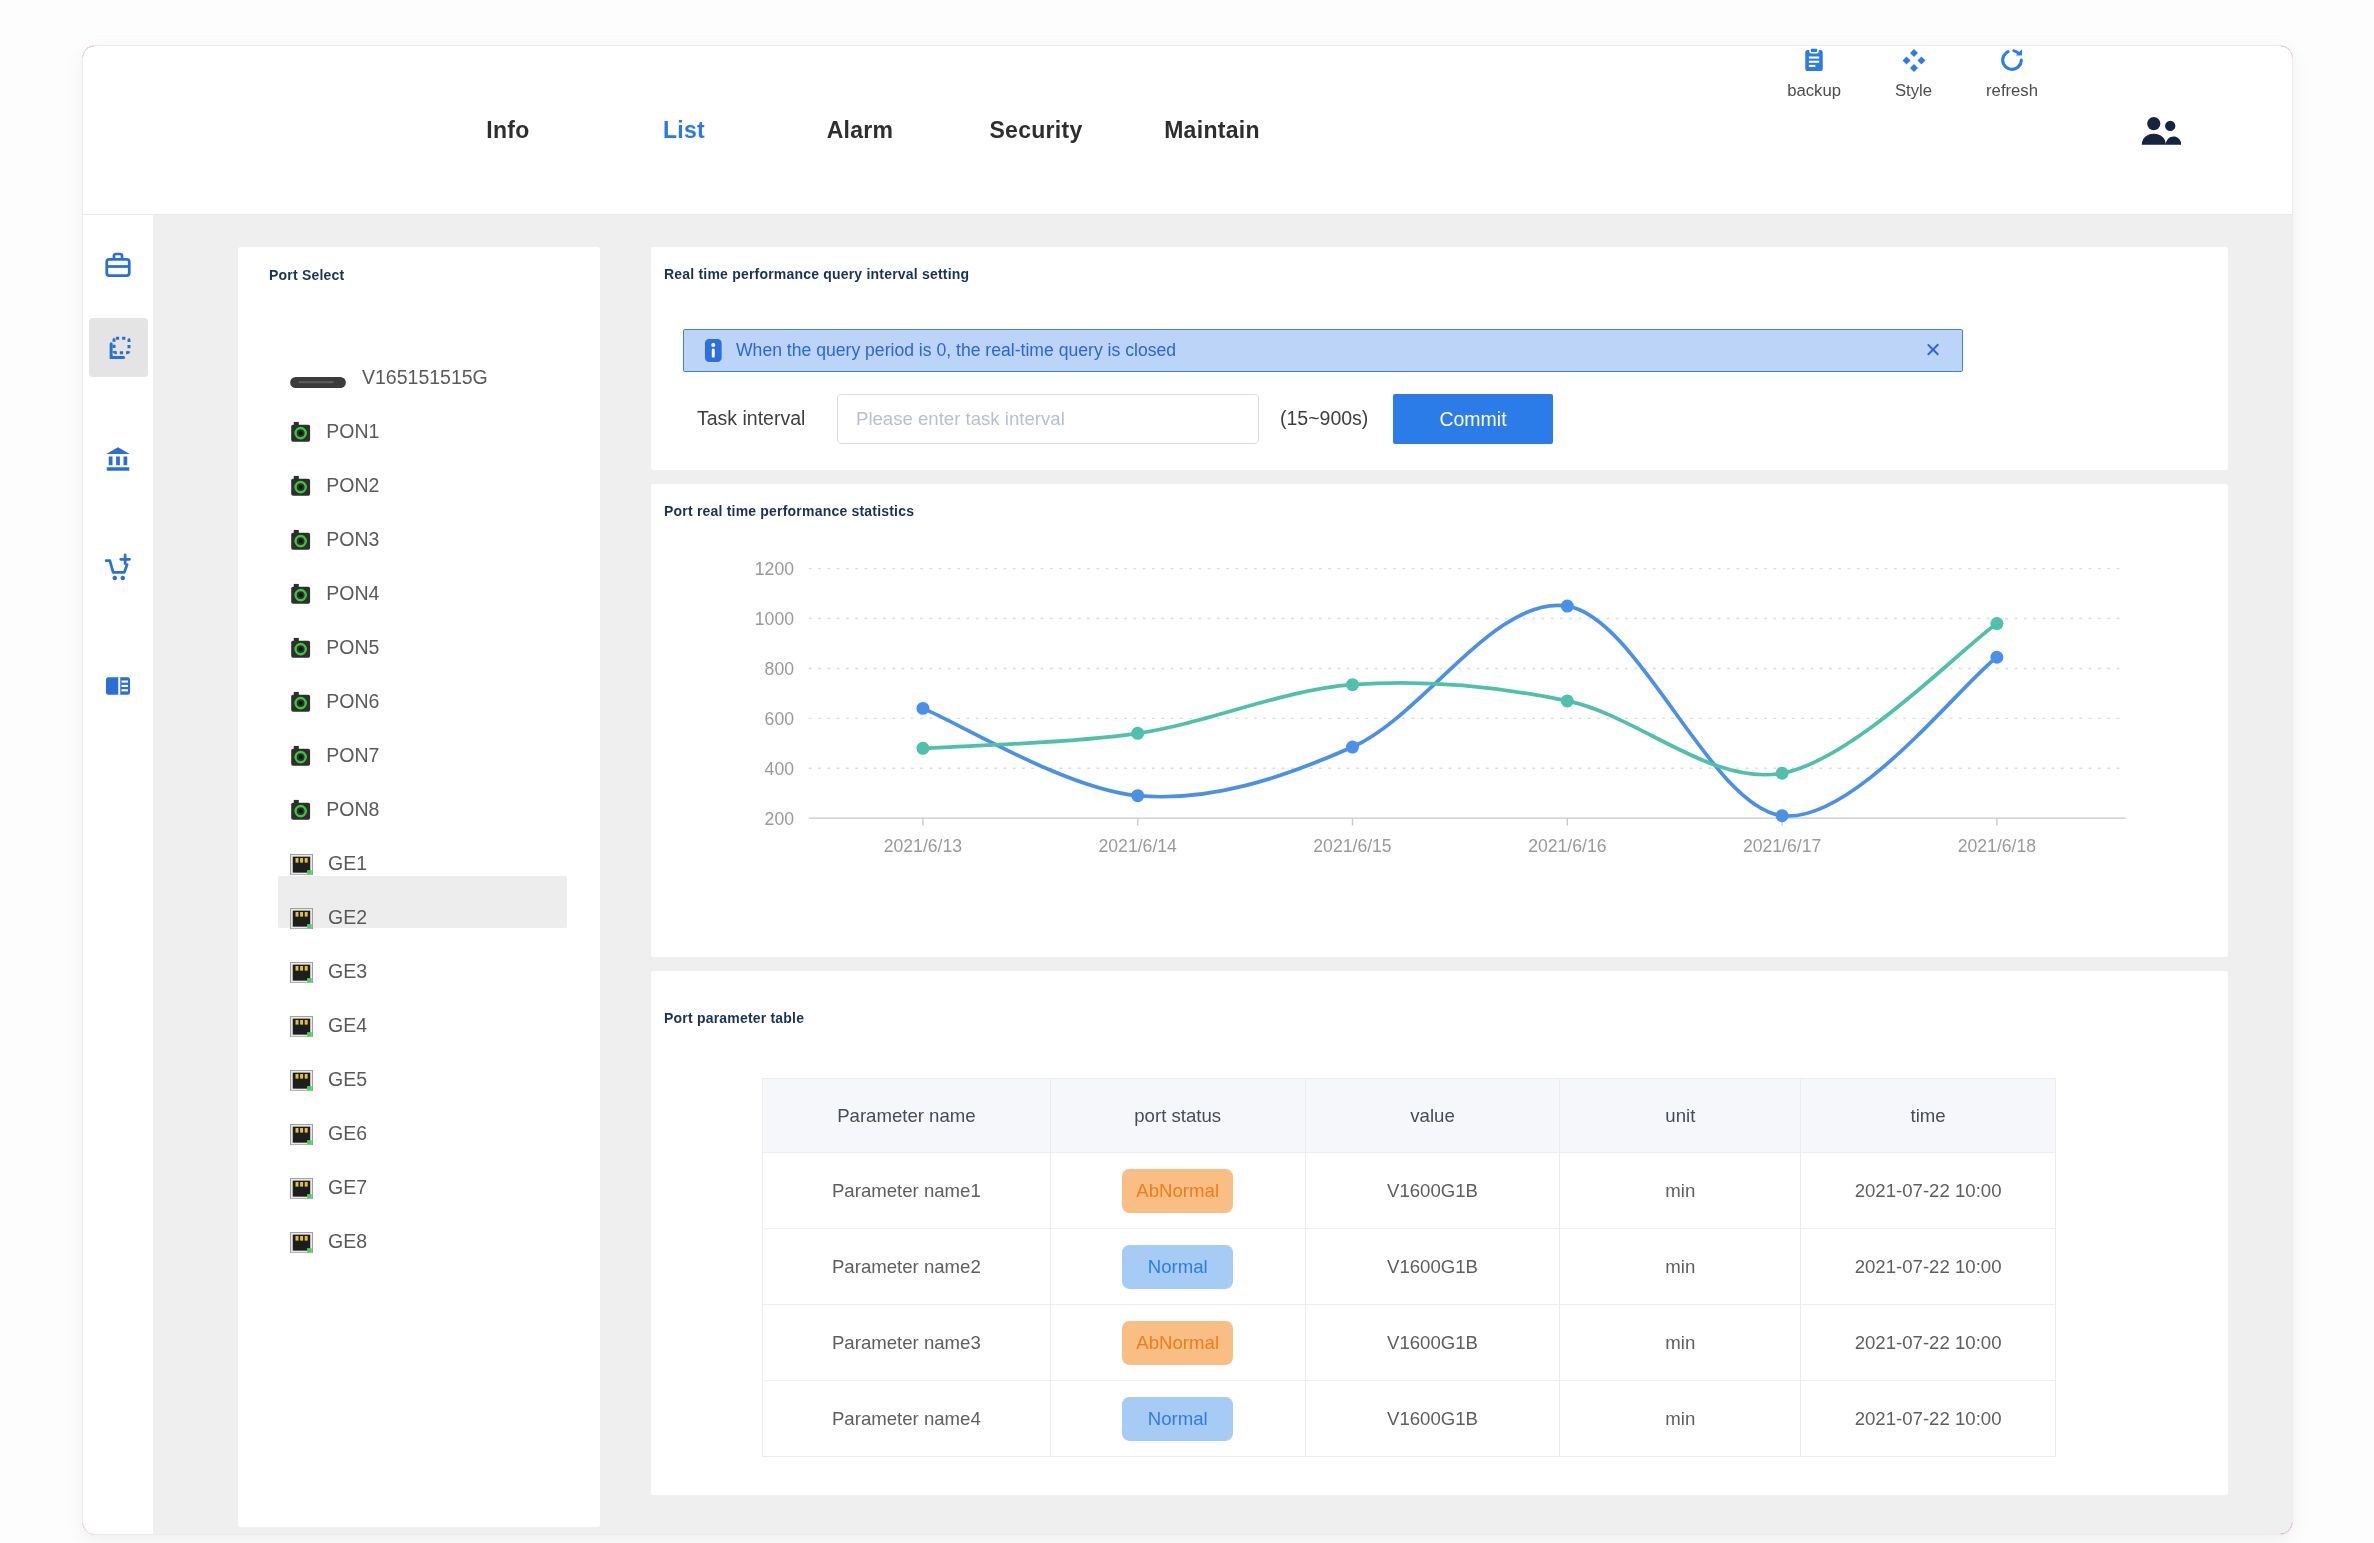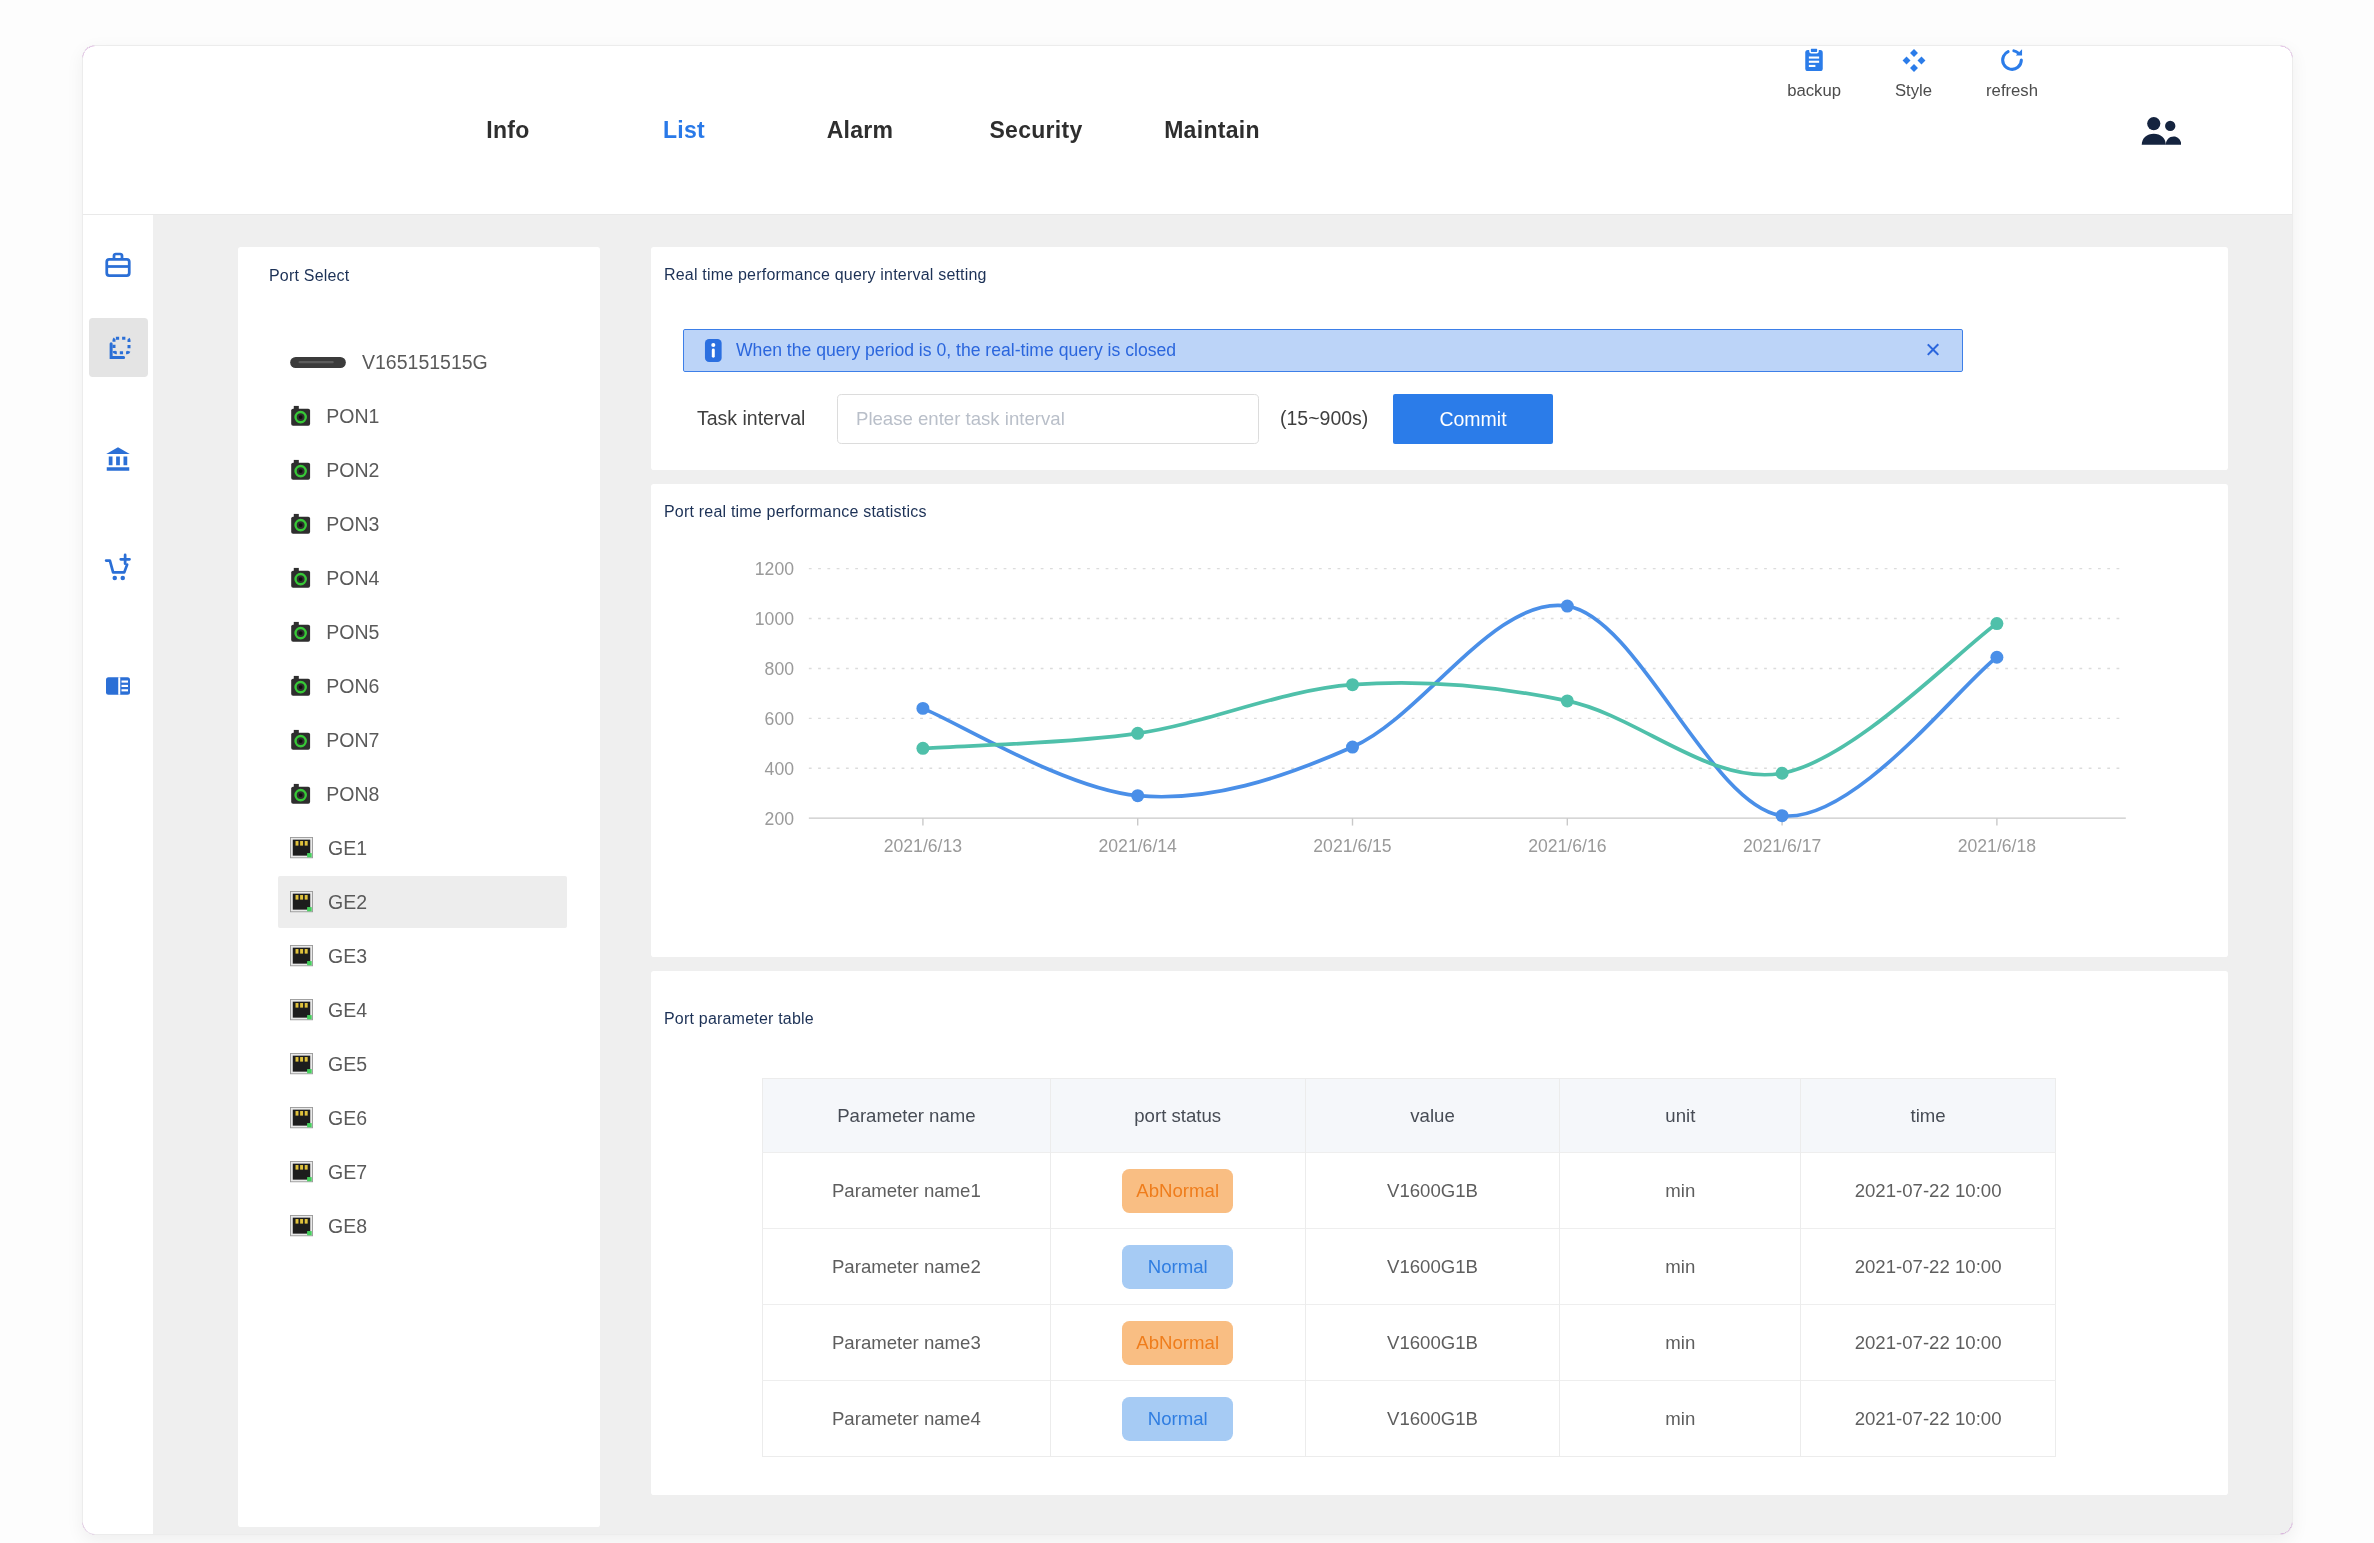--- a/index.html
+++ b/index.html
@@ -20,27 +20,27 @@
   .content{flex:1;display:flex;background:#efefef;min-height:0}
   .iconstrip{width:70px;background:#fff;display:flex;flex-direction:column;align-items:center;padding-top:20.4px;flex:0 0 70px}
   .sideitem{width:59px;height:59px;display:flex;align-items:center;justify-content:center;border-radius:3.7px;cursor:pointer}
   .sideitem:nth-child(1){margin-bottom:24px}
   .sideitem:nth-child(2){margin-bottom:52px}
   .sideitem:nth-child(3){margin-bottom:50px}
   .sideitem:nth-child(4){margin-bottom:59px}
   .sideitem.selected{background:#e4e4e4}
   .main{position:relative;flex:1}
   .panel{position:absolute;background:#fff;border-radius:2.8px}
-  .ptitle{position:absolute;left:13px;top:18.6px;font-size:16px;font-weight:normal;color:#1c3156;letter-spacing:0.2px}
+  .ptitle{position:absolute;left:13px;top:18.6px;font-size:14px;font-weight:bold;color:#1c3156;letter-spacing:0.2px}
 
   
   #portselect{left:85px;top:32px;width:362px;height:1280px}
   #portselect .ptitle{left:31px;top:20.4px}
   .tree{position:absolute;top:88px;left:0;right:0}
-  .trow{height:54px;display:flex;align-items:center;position:relative;cursor:pointer}
+  .trow{height:54px;display:flex;align-items:flex-end;position:relative;cursor:pointer}
   .trow .ticn{position:relative;z-index:1;display:flex;align-items:center}
   .trow .tlabel{position:relative;z-index:1;margin-left:15px;font-size:19.5px;color:#5a5a5a}
   .trow.device{padding-left:51px}
   .trow.port{padding-left:52px}
   .trow.selected::before{content:"";position:absolute;left:40px;width:289px;top:0.9px;bottom:0.9px;background:#ededed;border-radius:1.9px}
 
   
   #p1{left:498px;top:32px;width:1577px;height:223px}
   #p2{left:498px;top:269px;width:1577px;height:473px}
   #p3{left:498px;top:756px;width:1577px;height:524px}

